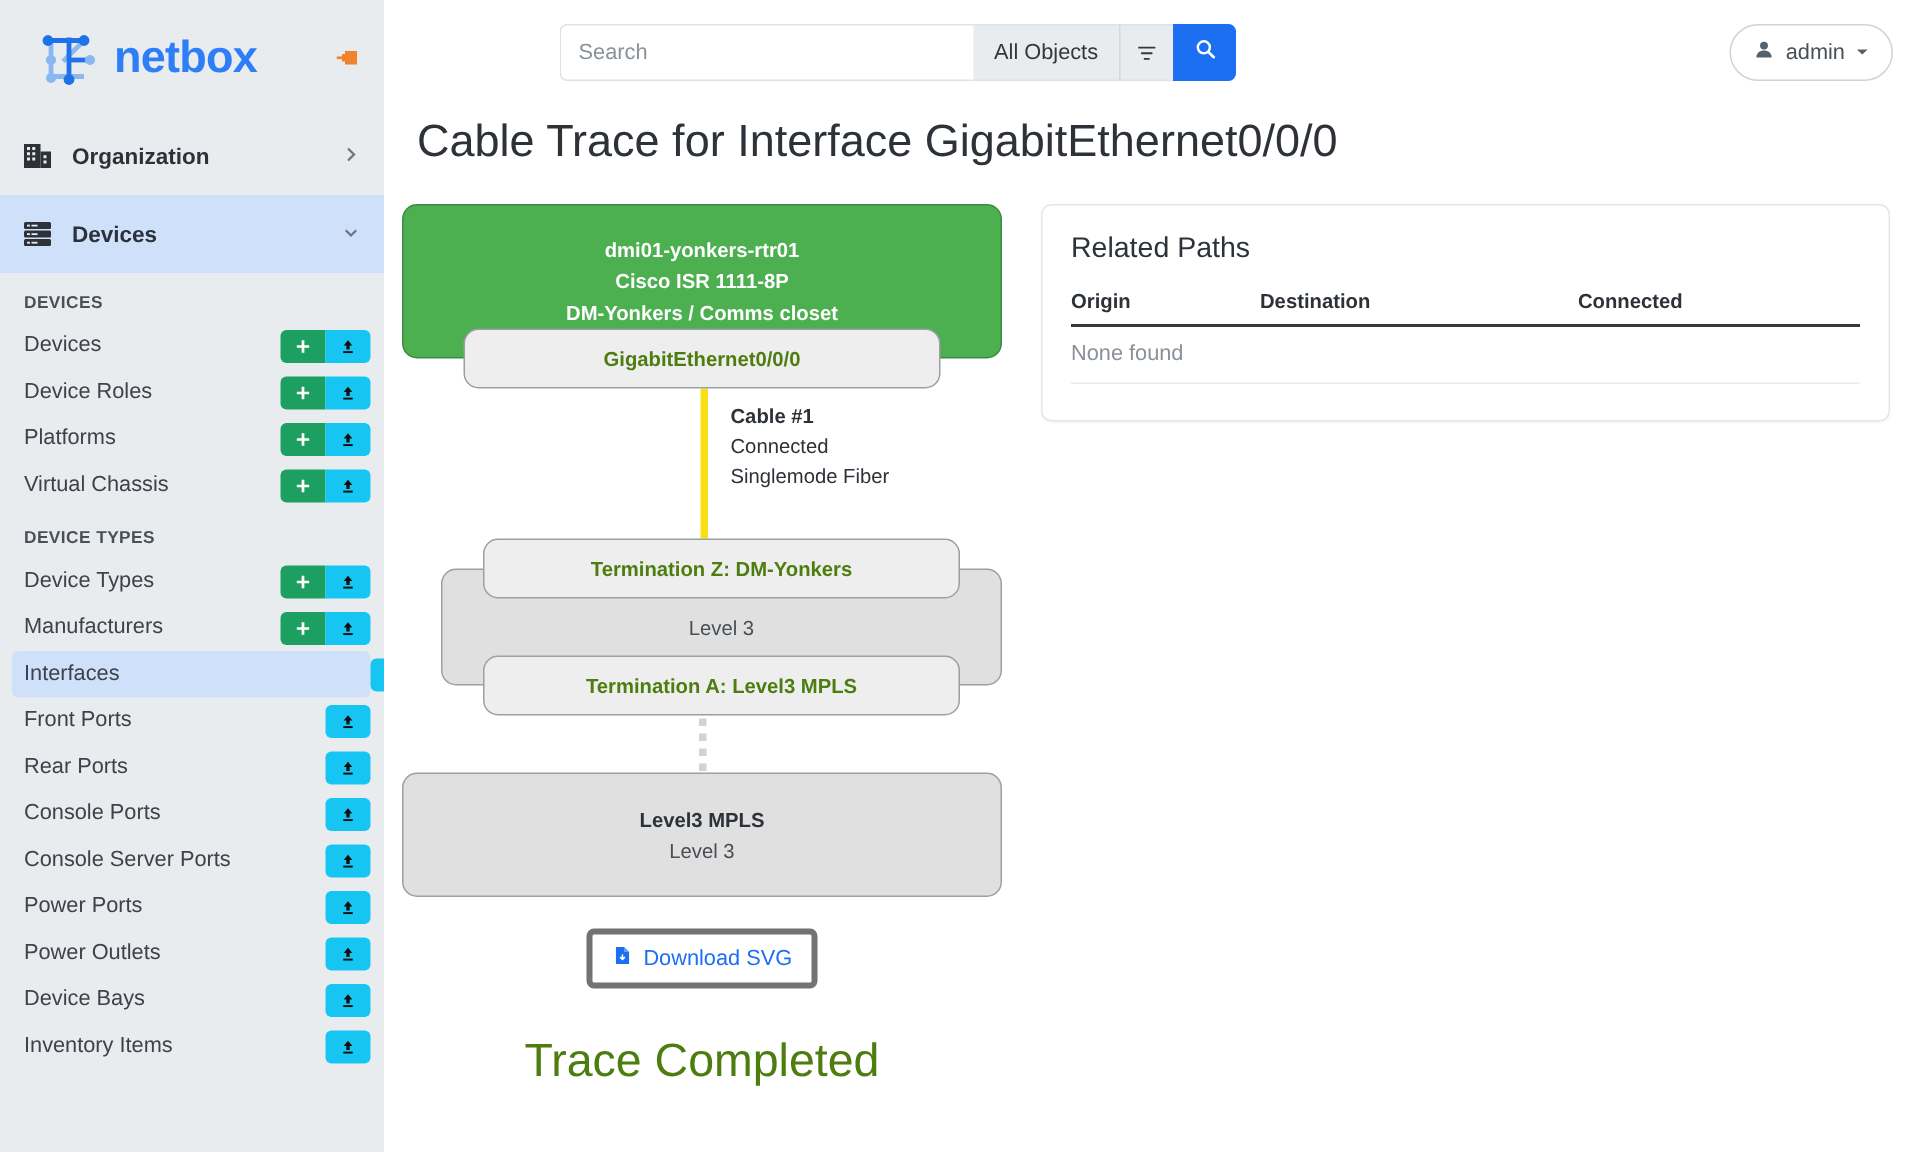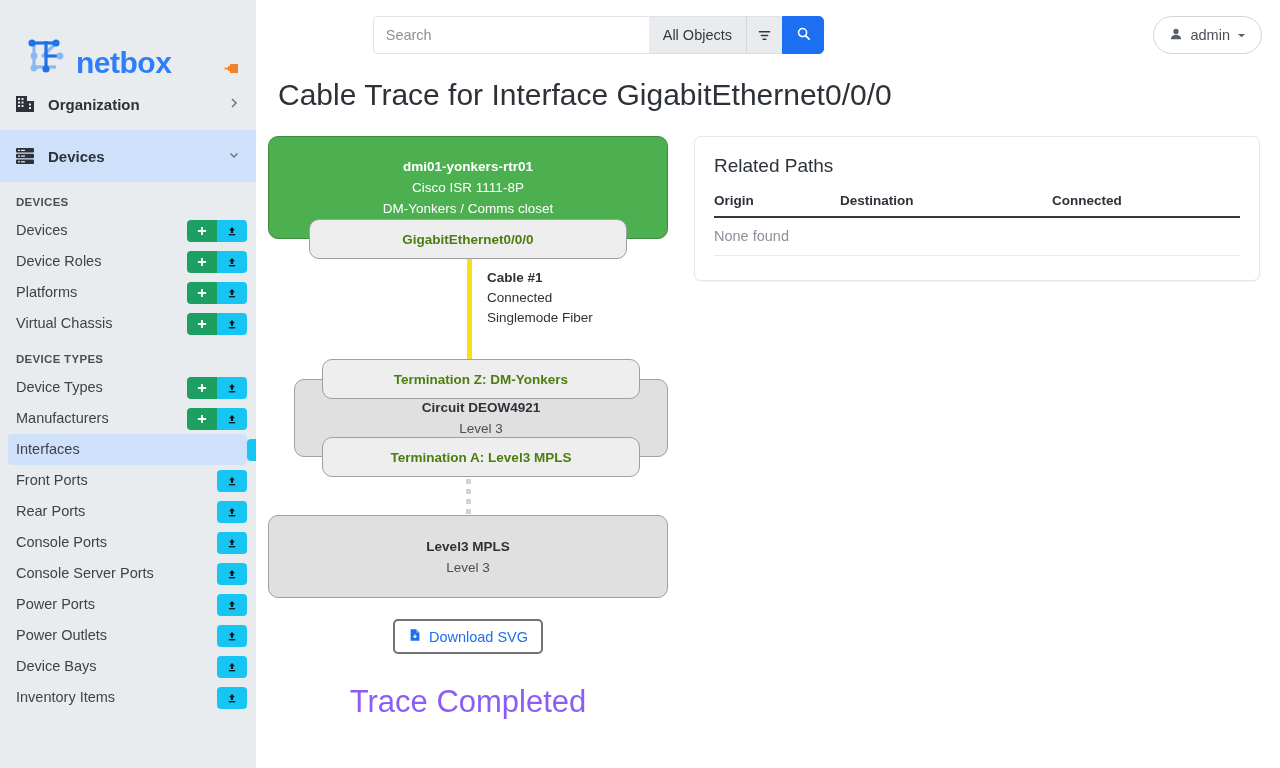--- a/index.html
+++ b/index.html
@@ -16,21 +16,21 @@
   .app { display: flex; width: 1280px; height: 768px; }
 
   
   .sidebar {
     width: 256px; min-width: 256px; height: 768px;
     background: #e9ecef;
     overflow: hidden;
     position: relative;
   }
   .brand {
-    height: 78px; display: flex; align-items: flex-end;
+    height: 78px; display: flex; align-items: center;
     padding: 0 14px 0 22px;
   }
   .brand-logo { width: 46px; height: 46px; flex: 0 0 46px; }
   .brand-word {
     font-size: 30px; font-weight: 700; color: #2e7ef7;
     letter-spacing: -0.5px; margin-left: 8px; line-height: 1;
   }
   .brand-pin { margin-left: auto; width: 18px; height: 18px; }
 
   .nav-group {
@@ -121,21 +121,21 @@
 
   .node {
     border-radius: 10px; text-align: center;
     display: flex; flex-direction: column; justify-content: center;
   }
   .node-device {
     background: #4caf50; border: 1px solid #3d8b40; color: #fff;
     height: 103px; padding: 0 10px;
   }
   .node-device .n-title { font-size: 13.5px; font-weight: 700; line-height: 21px; }
-  .node-device .n-sub   { font-size: 13.5px; font-weight: 400; line-height: 21px; }
+  .node-device .n-sub   { font-size: 13.5px; font-weight: 700; line-height: 21px; }
 
   .node-term {
     background: #eeeeee; border: 1px solid #9aa0a6; color: #4d7c0f;
     height: 40px; width: 318px; margin: 0 auto; position: relative; z-index: 3;
     font-size: 13.5px; font-weight: 700;
   }
   .overlap-up { margin-top: -20px; }
 
   .cable-row { display: flex; height: 100px; position: relative; }
   .cable-line {
@@ -165,26 +165,26 @@
     background: #e0e0e0; border: 1px solid #9aa0a6; color: #2d3238;
     height: 83px; border-radius: 10px;
     display: flex; flex-direction: column; justify-content: center; text-align: center;
   }
   .node-provider .n-title { font-size: 13.5px; font-weight: 700; line-height: 21px; }
   .node-provider .n-sub   { font-size: 13.5px; font-weight: 400; line-height: 21px; color: #494f55; }
 
   .dl-wrap { text-align: center; padding-top: 21px; }
   .dl-btn {
     display: inline-flex; align-items: center; gap: 7px;
-    border: 2px solid #737373; border-radius: 5px; background: #fff;
+    border: 4px solid #737373; border-radius: 5px; background: #fff;
     color: #1d6ff2; font-size: 14.5px; padding: 7px 13px; cursor: pointer;
     font-family: "Liberation Sans", sans-serif;
   }
   .trace-status {
-    text-align: center; font-size: 31px; color: #8b5cf6; padding-top: 30px;
+    text-align: center; font-size: 31px; color: #4d7c0f; padding-top: 30px;
   }
 
   
   .card {
     flex: 1 1 auto; background: #fff; border: 1px solid #e3e6ea;
     border-radius: 7px; box-shadow: 0 1px 2px rgba(0,0,0,.045);
     padding: 18px 19px 19px 19px; height: 145px; max-width: 568px;
   }
   .card-title { font-size: 19px; font-weight: 400; color: #2d3238; margin-bottom: 16px; }
   table.paths { width: 100%; border-collapse: collapse; }
@@ -548,21 +548,20 @@
             <div class="c-line">Connected</div>
             <div class="c-line">Singlemode Fiber</div>
           </div>
         </div>
 
         <div class="circuit-wrap">
           <div class="node node-term">
             <span>Termination Z: DM-Yonkers</span>
           </div>
           <div class="node-circuit overlap-up" style="margin-bottom:-20px;">
-            <div class="n-title">Circuit DEOW4921</div>
             <div class="n-sub">Level 3</div>
           </div>
           <div class="node node-term">
             <span>Termination A: Level3 MPLS</span>
           </div>
         </div>
 
         <div class="dots">
           <i></i>
           <i></i>

